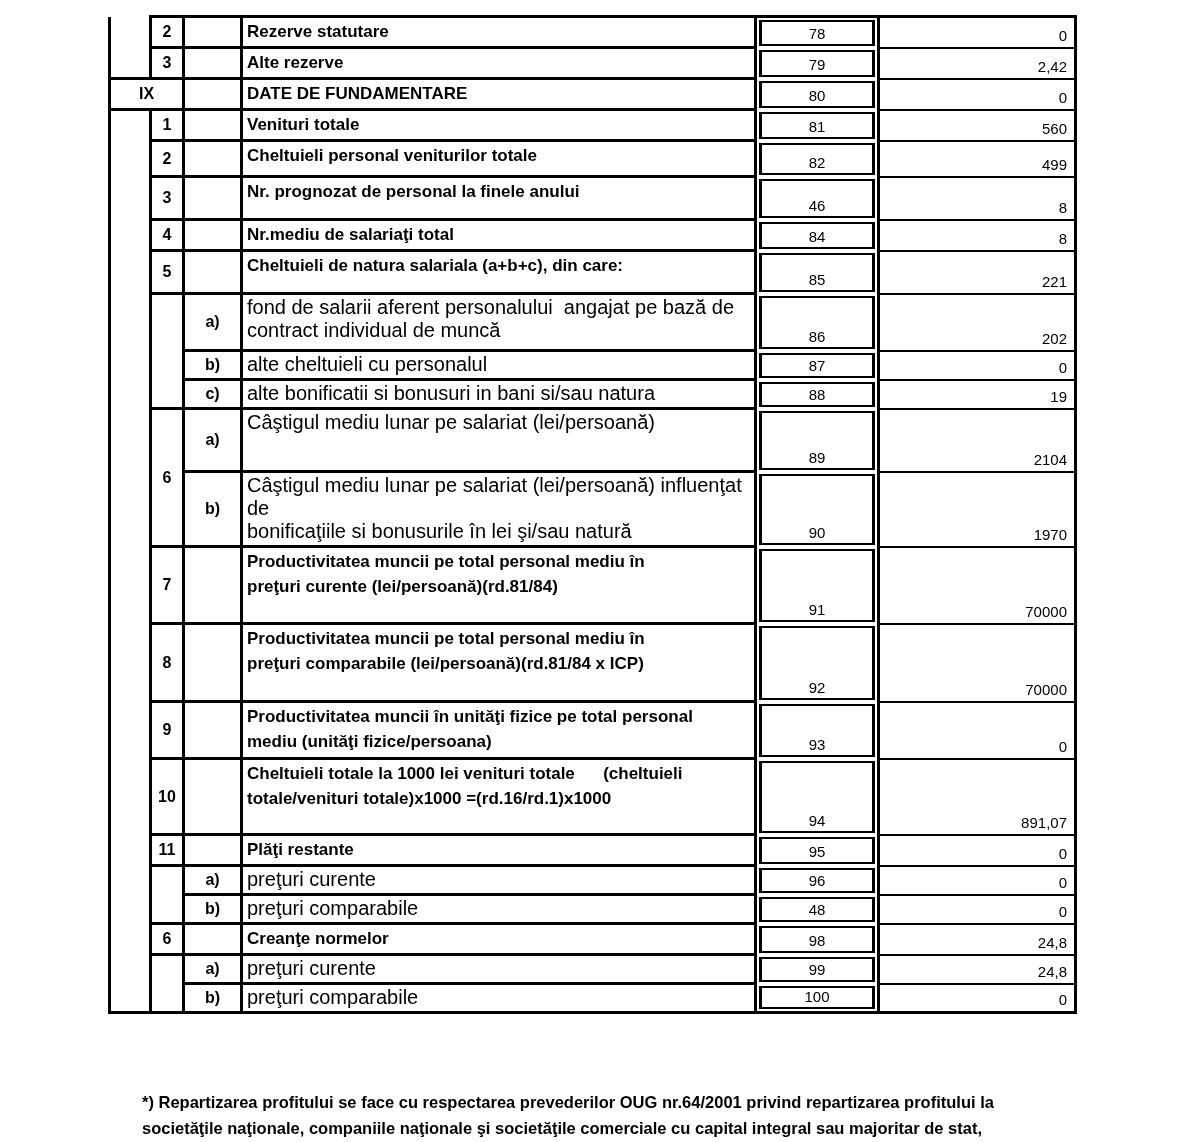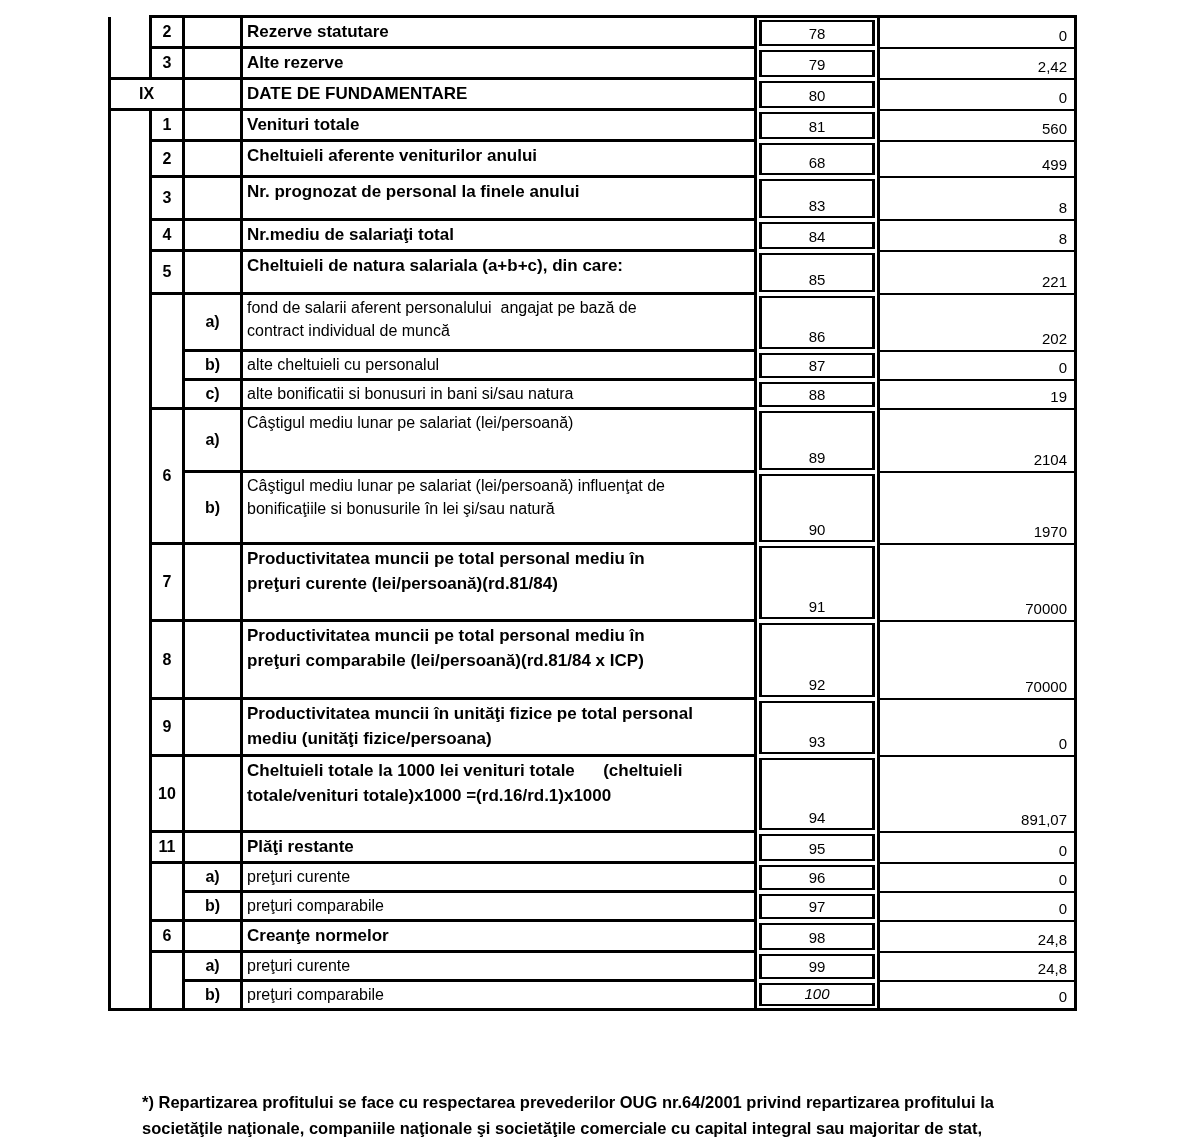--- a/index.html
+++ b/index.html
@@ -9,25 +9,25 @@
   td{border:3px solid #000;padding:0;vertical-align:middle;box-sizing:border-box;}
   
   td.ca{border-right:3px solid #000;}
   td.nt{border-top:none;}
   
   td.cb,td.cab{font-weight:bold;font-size:16px;text-align:center;vertical-align:middle;}
   td.cc{font-weight:bold;font-size:16px;text-align:center;vertical-align:middle;}
   
   td.cd{text-align:left;vertical-align:top;padding:1px 4px 2px 4px;white-space:pre-wrap;}
   td.cd.bd{font-weight:bold;font-size:17px;line-height:25px;margin-top:48px;}
-  td.cd.rg{font-weight:normal;font-size:16px;line-height:23px;}
+  td.cd.rg{font-weight:normal;font-size:20px;line-height:23px;}
   
   td.ce{border:none;position:relative;}
   td.ce.bt{border-top:3px solid #000;}
-  td.ce.bb{border-bottom:3px solid #000;font-style:italic;}
+  td.ce.bb{border-bottom:3px solid #000;}
   .box{position:absolute;left:2px;right:2px;top:2px;bottom:2px;border:3px solid #000;
        border-top-width:2px;border-bottom-width:2px;box-sizing:border-box;
        display:flex;align-items:flex-end;justify-content:center;
        font-size:15px;font-weight:normal;padding-bottom:2px;}
   
   td.cf{border-width:2px 3px;font-size:15px;text-align:right;vertical-align:bottom;
         padding:2px 7px 3px 2px;font-weight:normal;}
   tr.first td.cf{border-top-width:3px;}
   tr.last  td.cf{border-bottom-width:3px;}
   
@@ -98,36 +98,36 @@
             <div class="box">
               <span>81</span>
             </div>
           </td>
     <td class="cf">560</td>
   </tr>
 
   <tr style="height:36px">
     <td class="cb">2</td>
     <td class="cc"></td>
-    <td class="cd bd">Cheltuieli aferente veniturilor anului</td>
-    <td class="ce">
-            <div class="box">
-              <span>68</span>
+    <td class="cd bd">Cheltuieli personal veniturilor totale</td>
+    <td class="ce">
+            <div class="box">
+              <span>82</span>
             </div>
           </td>
     <td class="cf">499</td>
   </tr>
 
   <tr style="height:43px">
     <td class="cb">3</td>
     <td class="cc"></td>
     <td class="cd bd">Nr. prognozat de personal la finele anului</td>
     <td class="ce">
             <div class="box">
-              <span>83</span>
+              <span>46</span>
             </div>
           </td>
     <td class="cf">8</td>
   </tr>
 
   <tr style="height:29px">
     <td class="cb">4</td>
     <td class="cc"></td>
     <td class="cd bd">Nr.mediu de salariaţi total</td>
     <td class="ce">
@@ -283,21 +283,21 @@
             </div>
           </td>
     <td class="cf">0</td>
   </tr>
 
   <tr style="height:29px">
     <td class="cc">b)</td>
     <td class="cd rg">preţuri comparabile</td>
     <td class="ce">
             <div class="box">
-              <span>97</span>
+              <span>48</span>
             </div>
           </td>
     <td class="cf">0</td>
   </tr>
 
   <tr style="height:30px">
     <td class="cb">6</td>
     <td class="cc"></td>
     <td class="cd bd">Creanţe normelor</td>
     <td class="ce">

